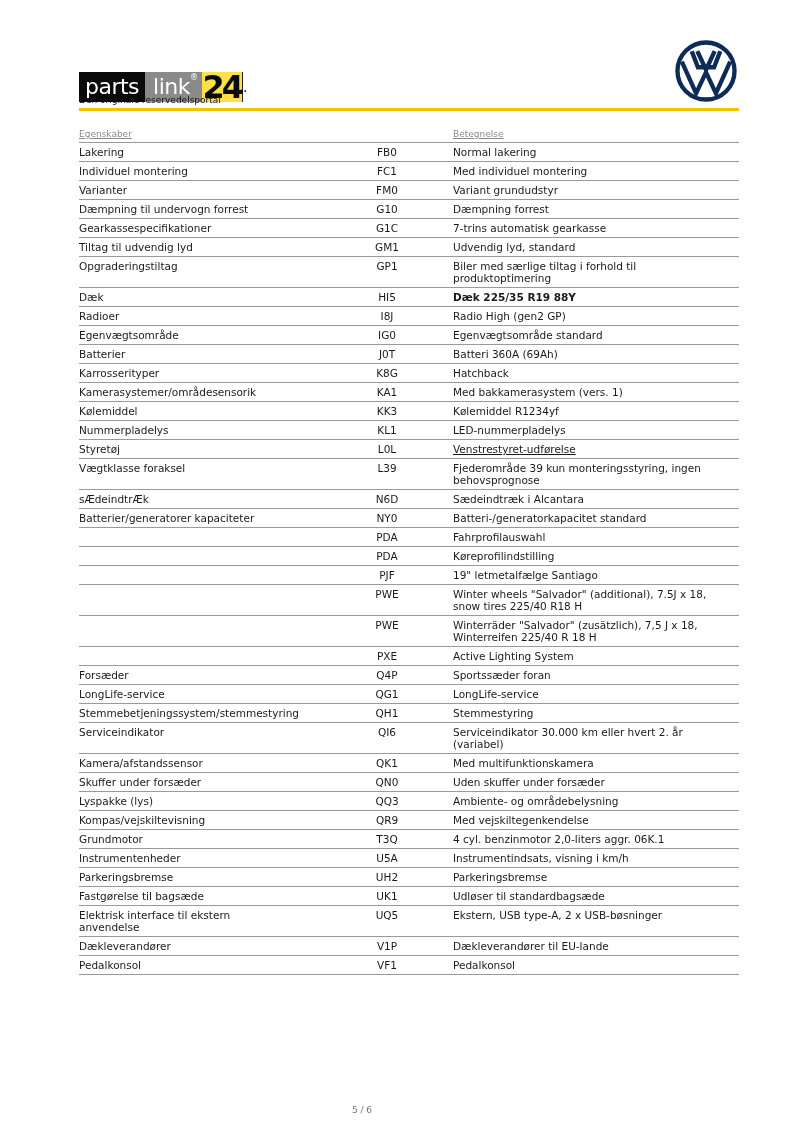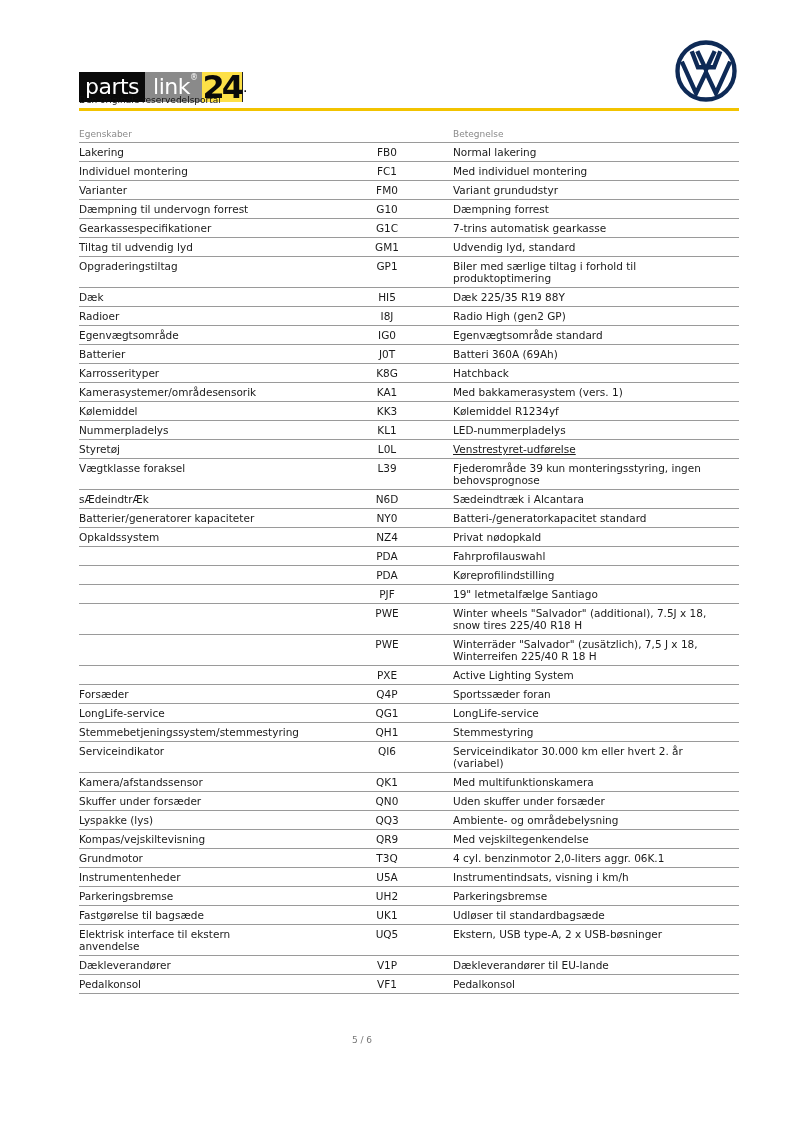--- a/index.html
+++ b/index.html
@@ -14,27 +14,27 @@
   .logo .link sup { font-size: 8px; vertical-align: top; line-height: 12px; }
   .logo .num { background: #fde047; color: #0a0a0a; font-weight: bold; font-size: 32px; line-height: 30px;
                padding: 0 1px; letter-spacing: -3px; border-right: 1px solid #222; }
   .logo .dot { font-size: 14px; line-height: 36px; color: #000; }
   .tagline { position: absolute; left: 79px; top: 95px; font-size: 9px; color: #111; }
   .vw { position: absolute; left: 675px; top: 40px; width: 62px; height: 62px; }
   .yellow-bar { position: absolute; left: 79px; top: 108px; width: 660px; height: 3px; background: #f2c300; }
   table { position: absolute; left: 79px; top: 125px; width: 660px; border-collapse: collapse;
           font-size: 10.5px; }
   th { text-align: left; font-weight: normal; color: #8a8a8a; font-size: 9px; padding: 3px 0 3px 0;
-       border-bottom: 1.5px solid #9a9a9a; height: 11px; }
+       border-bottom: 1.5px solid #9a9a9a; height: 11px; text-decoration: underline; }
   td { padding: 3px 0 3px 0; border-bottom: 1.5px solid #9a9a9a; vertical-align: top; line-height: 12px;
        height: 12px; }
   td.c1, th.c1 { width: 202px; }
   td.c2, th.c2 { width: 132px; text-align: center; }
   td.c1 { white-space: nowrap; overflow: visible; }
-  .page-num { position: absolute; top: 1035px; left: 0; width: 724px; text-align: center; font-size: 9px; color: #777; }
+  .page-num { position: absolute; top: 1105px; left: 0; width: 724px; text-align: center; font-size: 9px; color: #777; }
 </style>
 </head>
 <body>
 
 <div class="logo">
   <span class="parts">parts</span>
   <span class="link"><span>link</span><sup>®</sup></span>
   <span class="num">24</span>
   <span class="dot">.</span>
 </div>
@@ -89,21 +89,21 @@
         <td class="c3" style="padding-right: 20px;">Udvendig lyd, standard</td>
       </tr>
       <tr>
         <td class="c1">Opgraderingstiltag</td>
         <td class="c2">GP1</td>
         <td class="c3" style="padding-right: 20px;">Biler med særlige tiltag  i forhold til produktoptimering</td>
       </tr>
       <tr>
         <td class="c1">Dæk</td>
         <td class="c2">HI5</td>
-        <td class="c3" style="padding-right: 20px;">Dæk 225/35 R19 88Y</td>
+        <td class="c3" style="padding-right: 20px; font-weight: bold;">Dæk 225/35 R19 88Y</td>
       </tr>
       <tr>
         <td class="c1">Radioer</td>
         <td class="c2">I8J</td>
         <td class="c3" style="padding-right: 20px;">Radio High (gen2 GP)</td>
       </tr>
       <tr>
         <td class="c1">Egenvægtsområde</td>
         <td class="c2">IG0</td>
         <td class="c3" style="padding-right: 20px;">Egenvægtsområde standard</td>
@@ -147,25 +147,20 @@
         <td class="c1">sÆdeindtrÆk</td>
         <td class="c2">N6D</td>
         <td class="c3" style="padding-right: 20px;">Sædeindtræk i Alcantara</td>
       </tr>
       <tr>
         <td class="c1">Batterier/generatorer kapaciteter</td>
         <td class="c2">NY0</td>
         <td class="c3" style="padding-right: 20px;">Batteri-/generatorkapacitet standard</td>
       </tr>
       <tr>
-        <td class="c1">Opkaldssystem</td>
-        <td class="c2">NZ4</td>
-        <td class="c3" style="padding-right: 20px;">Privat nødopkald</td>
-      </tr>
-      <tr>
         <td class="c1"></td>
         <td class="c2">PDA</td>
         <td class="c3" style="padding-right: 20px;">Fahrprofilauswahl</td>
       </tr>
       <tr>
         <td class="c1"></td>
         <td class="c2">PDA</td>
         <td class="c3" style="padding-right: 20px;">Køreprofilindstilling</td>
       </tr>
       <tr>

